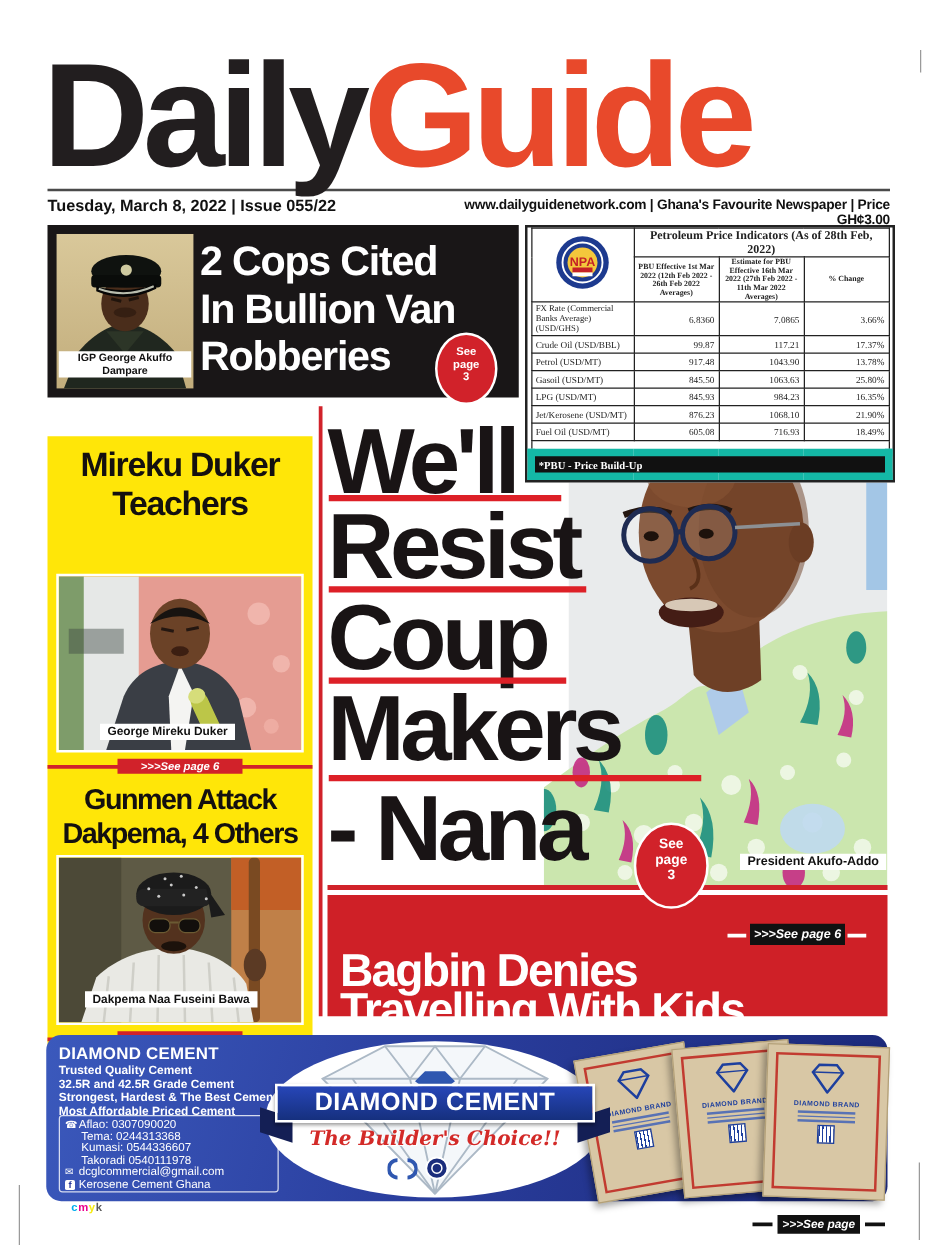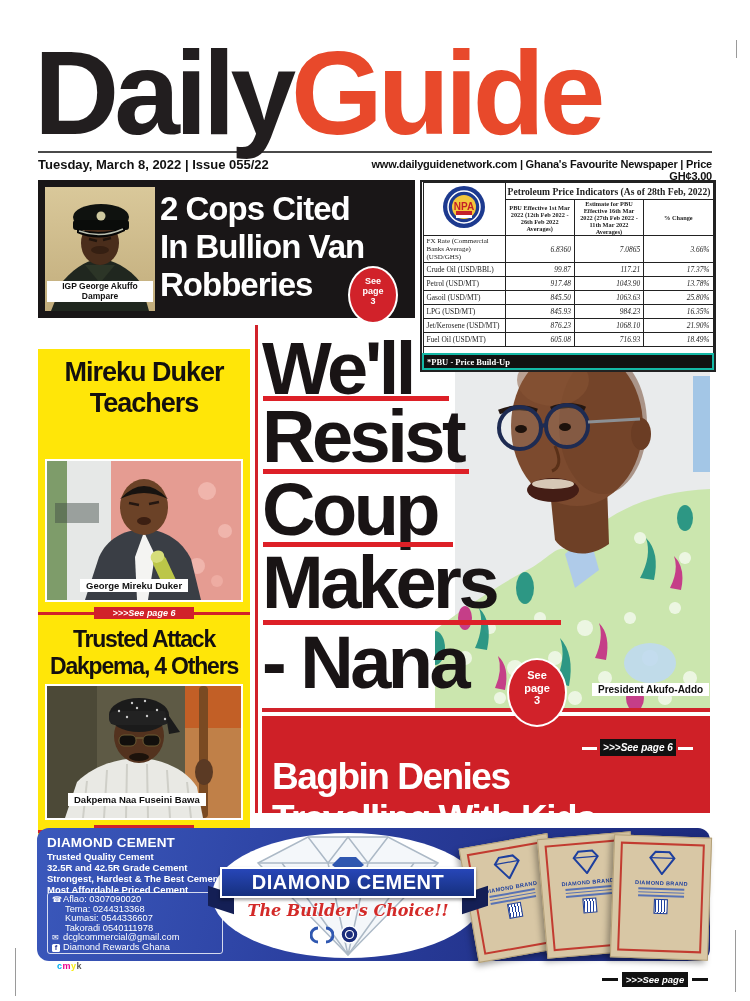--- a/index.html
+++ b/index.html
@@ -30,25 +30,25 @@
 
   
   #petro{left:420px;top:180px;width:292px;background:#fff;border:2px solid #222;
          font-family:"Liberation Serif",serif;z-index:2;}
   #petro table{border-collapse:collapse;table-layout:fixed;width:100%;}
   #petro td{border:1px solid #222;overflow:hidden;color:#222;}
   #petro .t-logo{width:79px;text-align:center;vertical-align:middle;}
   #petro .t-title{font-weight:bold;font-size:9.6px;text-align:center;height:16px;padding:0 2px;margin-top:16px;}
   #petro .hdr{font-weight:bold;font-size:6.3px;line-height:7px;text-align:center;height:26px;padding:0 2px;}
   #petro .lbl{font-size:7.4px;line-height:8px;padding:1px 1px 1px 3px;height:11px;}
-  #petro .num{font-size:7.4px;text-align:right;padding-right:3px;font-style:italic;}
+  #petro .num{font-size:7.4px;text-align:right;padding-right:3px;}
   #petro .fx td{height:17px;}
   #petro .spacer td{height:4px;border-left:1px solid #222;border-right:1px solid #222;}
   #petro .foot td{background:#111;color:#fff;font-weight:bold;font-size:8.5px;height:11px;
-                  padding:1px 3px;border:2px solid #14b8a6;}
+                  padding:1px 3px;border:6px solid #14b8a6;}
   #npa-logo{display:inline-block;}
 
   
   #ycol{left:38px;top:325px;width:212px;height:497px;background:#ffe608;z-index:2;margin-top:24px;}
   .y-head{position:absolute;width:212px;text-align:center;color:#14100f;font-weight:900;
           letter-spacing:-1px;}
   #y-h1{top:8px;font-size:27px;line-height:31px;}
   #y-h2{top:277px;font-size:23px;line-height:27px;letter-spacing:-1.2px;}
   .y-photo{position:absolute;left:7px;width:194px;border:2px solid #fff;overflow:hidden;}
   #duker-photo{top:110px;height:139px;}
@@ -77,21 +77,21 @@
   .hl-u{position:absolute;left:263px;height:5px;background:#dd2027;z-index:5;}
   #u1{top:396px;width:186px;} #u2{top:469px;width:206px;}
   #u3{top:542px;width:190px;} #u4{top:620px;width:298px;}
   #main-see{left:507px;top:658px;width:56px;height:56px;font-size:11px;line-height:12.5px;padding-top:9px;}
   #main-rule{left:262px;top:708px;width:448px;height:4px;background:#d1222a;z-index:5;}
 
   
   #banner{left:262px;top:716px;width:448px;height:97px;background:#cf2027;z-index:2;}
   .banner-line{position:absolute;left:10px;color:#fff;font-weight:900;font-size:37px;
                line-height:1;letter-spacing:-1.5px;white-space:nowrap;margin-top:33px;}
-  #banner-l1{top:9px;} #banner-l2{top:51px;}
+  #banner-l1{top:9px;} #banner-l2{top:40px;}
   .wdash{position:absolute;height:3px;background:#fff;top:31px;}
   #bdash1{left:320px;width:15px;} #bdash2{left:416px;width:15px;}
   #banner-tag{position:absolute;left:338px;top:23px;width:76px;height:17px;background:#111;
               color:#fff;font-size:10px;font-style:italic;font-weight:800;text-align:center;
               line-height:17px;}
 
   
   #ad{left:37px;top:828px;width:673px;height:133px;border-radius:12px;
       background:linear-gradient(105deg,#3b59bc 0%,#2a3e9e 45%,#1b2878 100%);z-index:2;overflow:hidden;}
   #ad-brand{left:10px;top:7px;color:#fff;font-weight:800;font-size:13.5px;letter-spacing:.2px;}
@@ -282,21 +282,21 @@
         <g transform="rotate(-25 118 112)">
             <rect x="111" y="92" width="14" height="40" rx="7" fill="#bcc648"></rect>
         <ellipse cx="118" cy="94" rx="7" ry="6" fill="#d6dd7a"></ellipse>
           </g>
       </svg>
     </div>
     <div class="y-caption" id="duker-caption">George Mireku Duker</div>
     <div class="y-rule" id="y-rule1"></div>
     <div class="y-tag" id="y-tag1">&gt;&gt;&gt;See page 6</div>
     <div class="y-head" id="y-h2">
-      <div>Trusted Attack</div>
+      <div>Gunmen Attack</div>
       <div>Dakpema, 4 Others</div>
     </div>
     <div class="y-photo" id="dakpema-photo">
       <svg width="194" height="132" viewBox="0 0 194 132">
         <rect width="194" height="132" fill="#5e5a45"></rect>
         <rect x="0" y="0" width="50" height="132" fill="#4c4937"></rect>
         <rect x="138" y="0" width="56" height="132" fill="#c08048"></rect>
         <rect x="138" y="0" width="56" height="42" fill="#c2561e" opacity="0.8"></rect>
         <rect x="152" y="0" width="9" height="132" rx="4" fill="#7a4a22"></rect>
         <ellipse cx="157" cy="86" rx="9" ry="13" fill="#5b3a24"></ellipse>
@@ -422,21 +422,21 @@
     <div class="ad-sub" style="top:23px;">Trusted Quality Cement</div>
     <div class="ad-sub" style="top:34px;">32.5R and 42.5R Grade Cement</div>
     <div class="ad-sub" style="top:45px;">Strongest, Hardest &amp; The Best Cement</div>
     <div class="ad-sub" style="top:56px;">Most Affordable Priced Cement</div>
     <div class="abs" id="ad-contact">
       <div class="c-row"><span class="c-icon">☎</span><span>Aflao: 0307090020</span></div>
       <div class="c-row c-ind"><span>Tema: 0244313368</span></div>
       <div class="c-row c-ind"><span>Kumasi: 0544336607</span></div>
       <div class="c-row c-ind"><span>Takoradi 0540111978</span></div>
       <div class="c-row"><span class="c-icon">✉</span><span>dcglcommercial@gmail.com</span></div>
-      <div class="c-row"><span class="fb-icon">f</span><span>Diamond Rewards Ghana</span></div>
+      <div class="c-row"><span class="fb-icon">f</span><span>Kerosene Cement Ghana</span></div>
     </div>
   </div>
   <div class="abs" id="ad-oval">
     <svg width="272" height="125" viewBox="0 0 272 125">
       <g stroke="#acb9c6" stroke-width="1.5" fill="#f4f7fa">
         <polygon points="136,122 46,30 96,4 176,4 226,30"></polygon>
         <polyline points="46,30 226,30" fill="none"></polyline>
         <polyline points="96,4 116,30 136,4 156,30 176,4" fill="none"></polyline>
         <polyline points="70,30 136,122 116,30" fill="none"></polyline>
         <polyline points="156,30 136,122 202,30" fill="none"></polyline>

